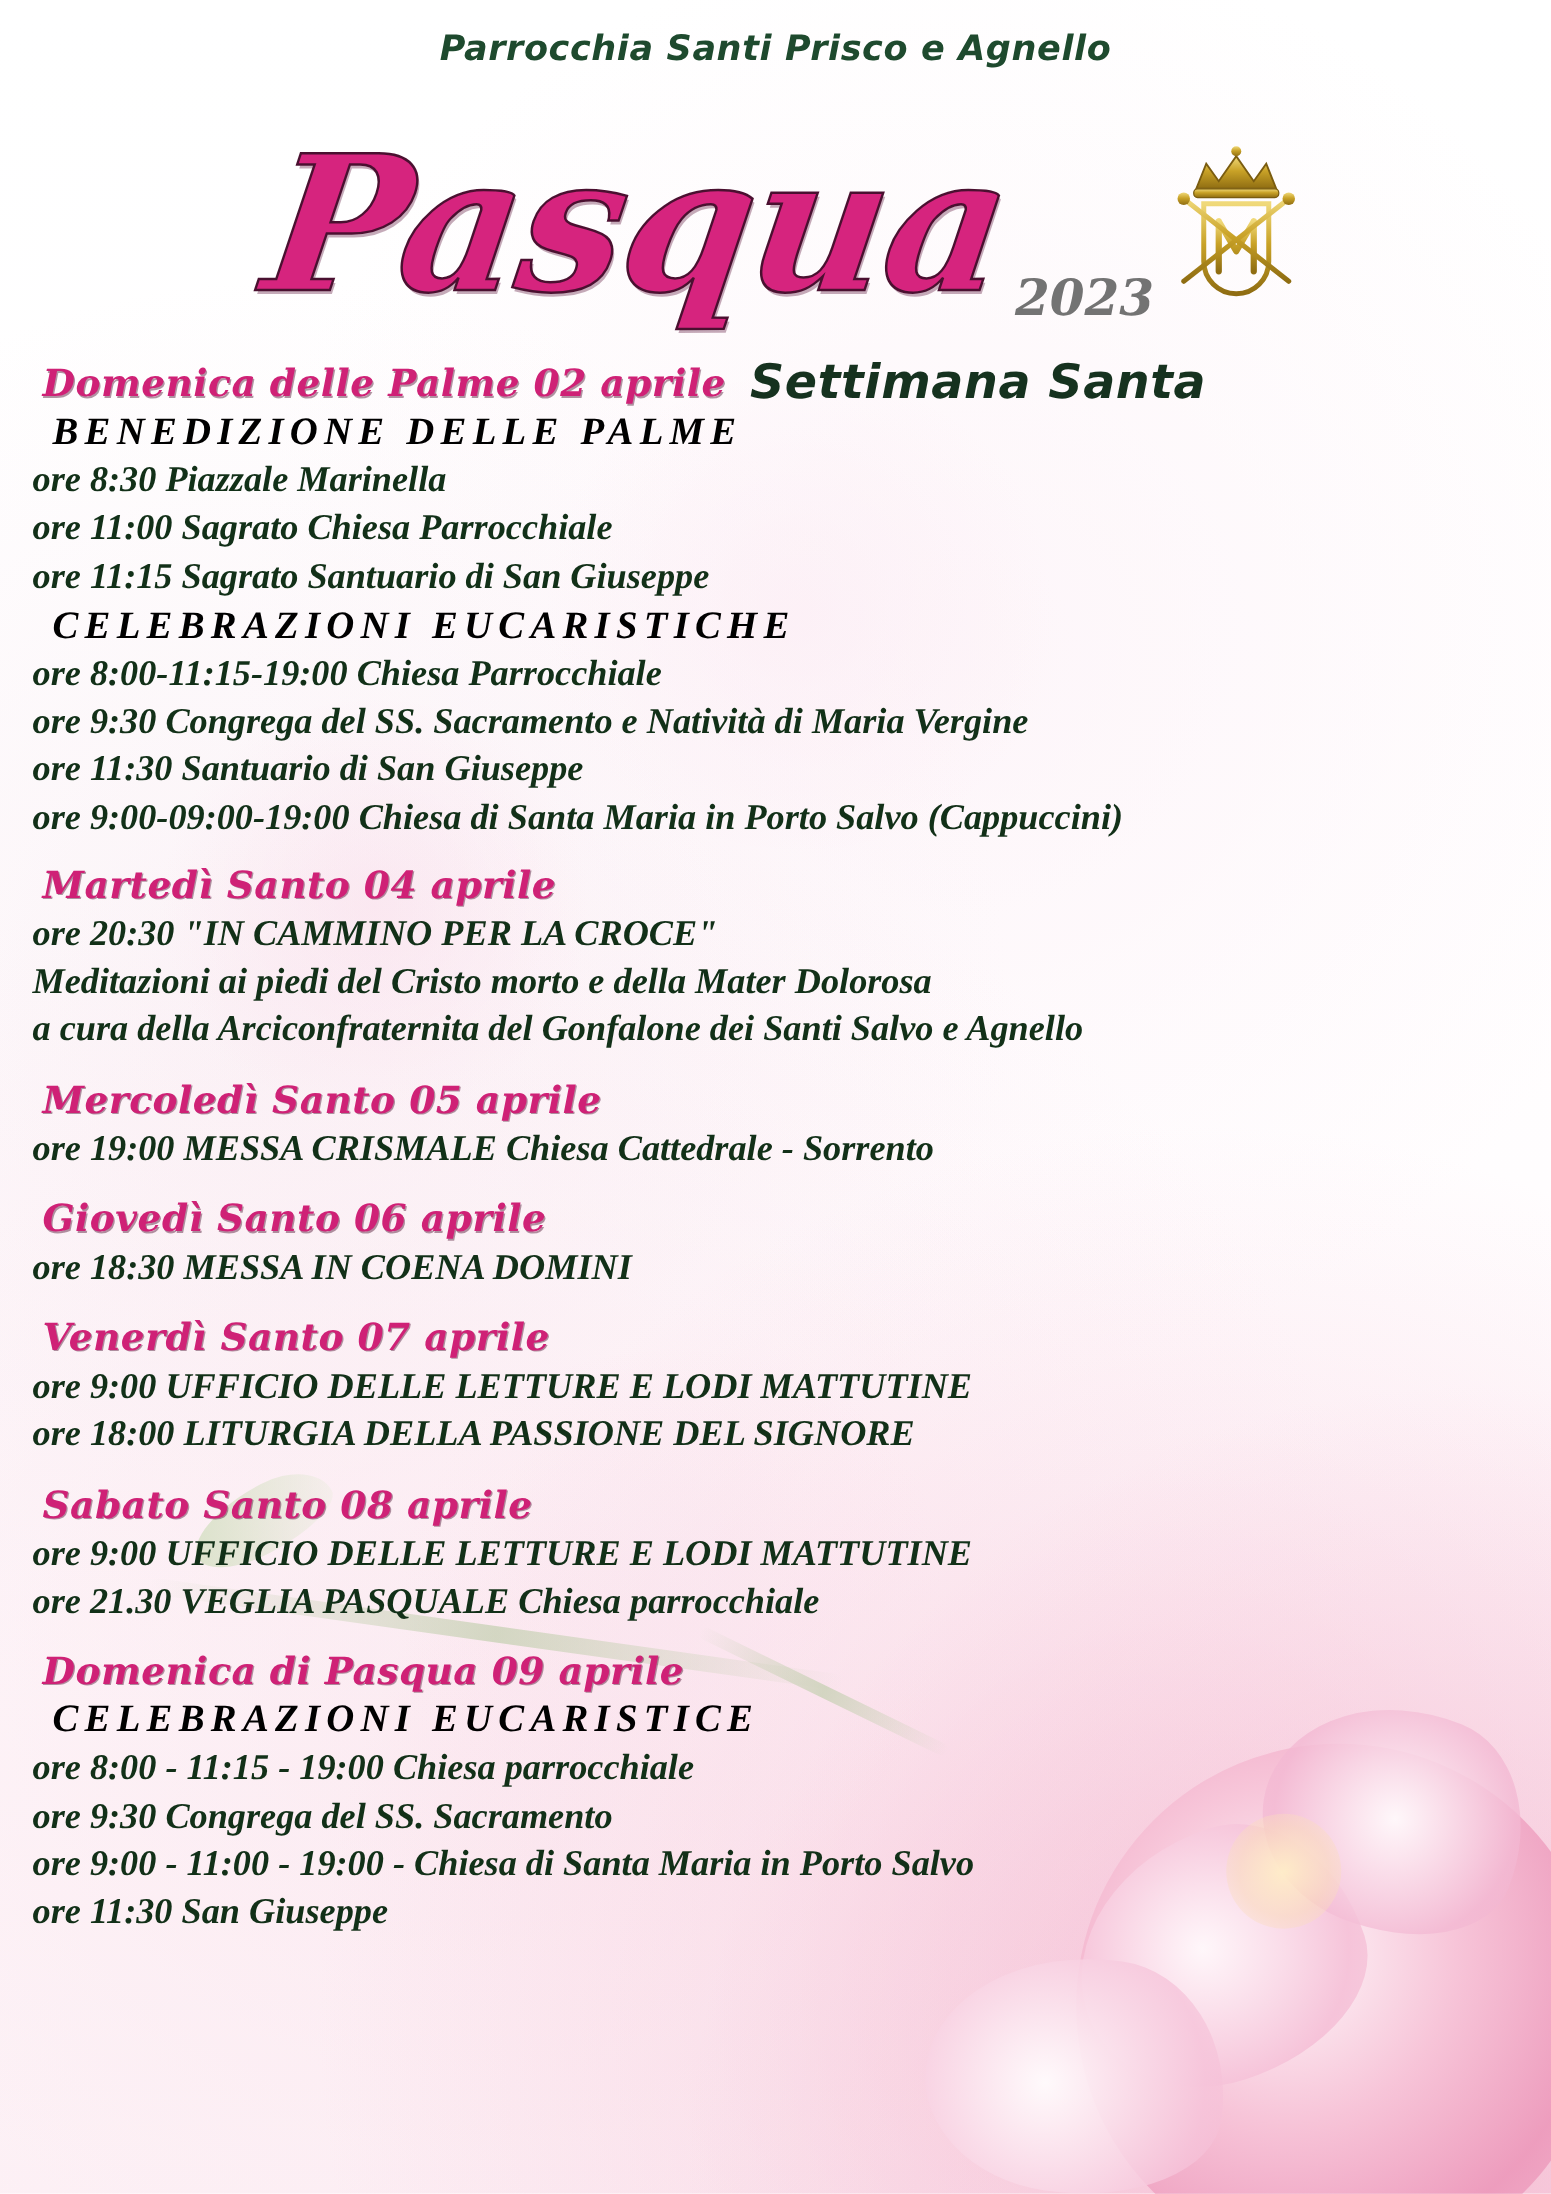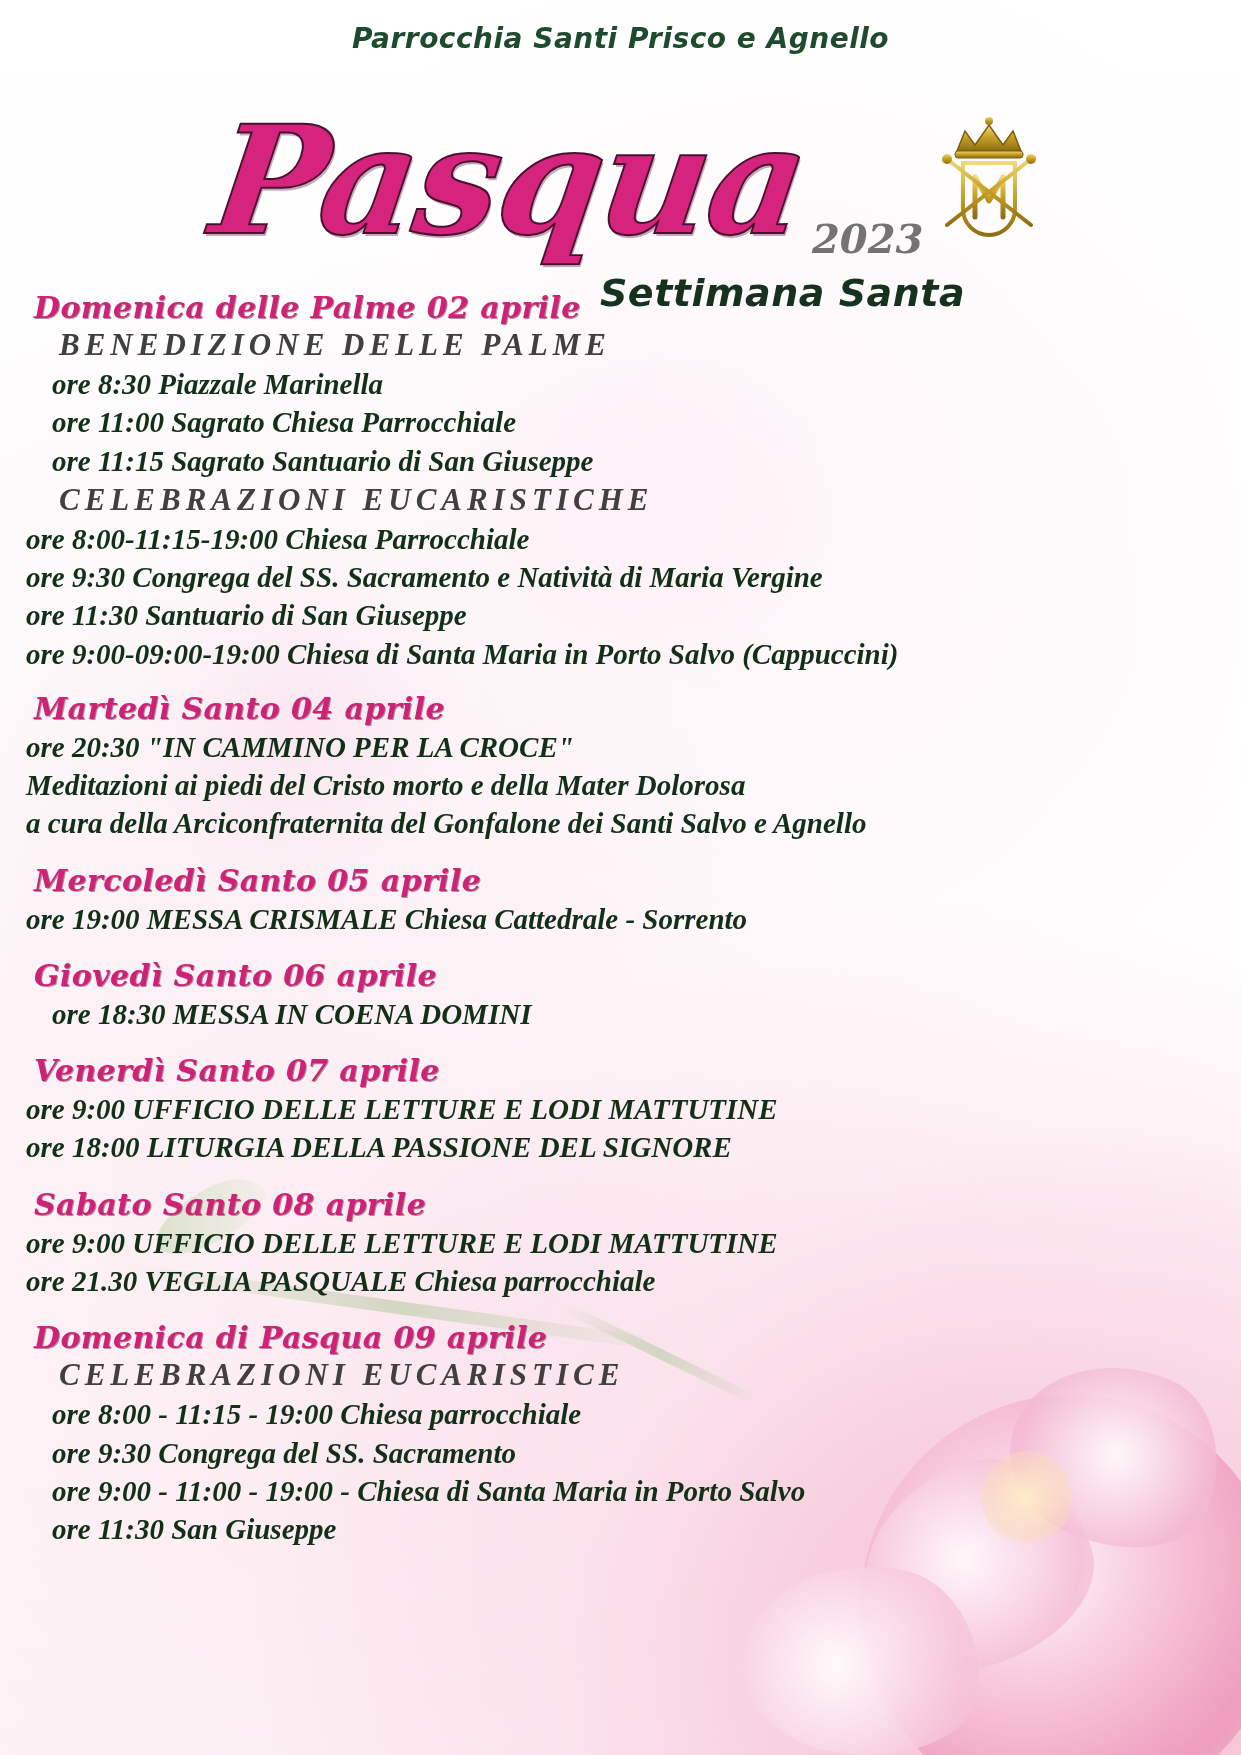--- a/index.html
+++ b/index.html
@@ -91,21 +91,21 @@
     top: 160px;
     font-family: "DejaVu Serif", serif;
     font-style: italic;
     font-weight: bold;
     font-size: 40px;
     color: #737373;
   }
   .settimana {
     position: absolute;
     left: 600px;
-    top: 216px;
+    top: 228px;
     font-family: "DejaVu Sans", sans-serif;
     font-weight: bold;
     font-style: italic;
     font-size: 38px;
     color: #16321f;
     letter-spacing: 0.5px;
   }
 
   
   .crest {
@@ -136,35 +136,34 @@
     color: #cf2176;
     text-shadow: 1px 1px 0 rgba(80,20,50,0.45);
     letter-spacing: 0.4px;
     margin: 0 0 2px 8px;
   }
   .section-head {
     font-family: "Liberation Serif", serif;
     font-weight: bold;
     font-style: italic;
     font-size: 31px;
-    color: #404040;
+    color: #000000;
     letter-spacing: 5px;
-    margin: 2px 0 2px 33px;
+    margin: 2px 0 2px 16px;
   }
   .line {
     font-family: "Liberation Serif", serif;
     font-weight: bold;
     font-style: italic;
     font-size: 29px;
     color: #123018;
     line-height: 1.32;
     margin-left: 0;
   }
   .line.indent {
-    margin-left: 26px;
   }
   .gap-md { margin-bottom: 20px; }
 </style>
 </head>
 <body>
 
 <div class="bg"></div>
 
 <div>
 

